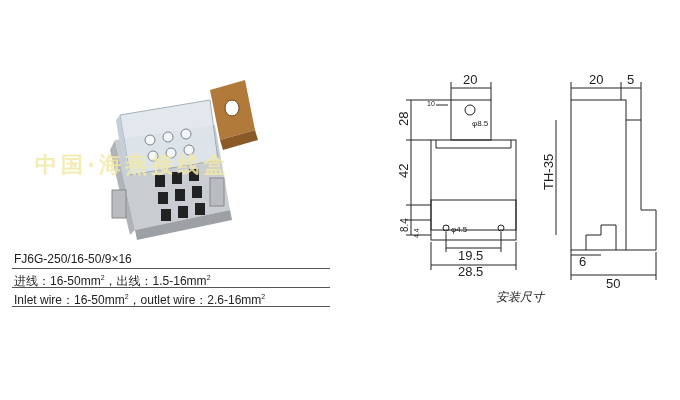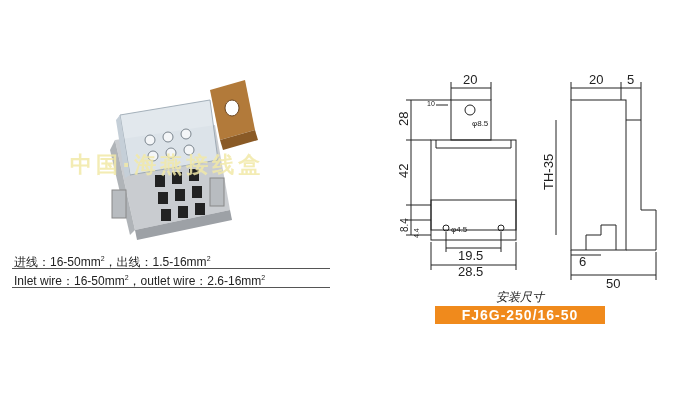--- a/index.html
+++ b/index.html
@@ -1,18 +1,18 @@
 <!DOCTYPE html>
 <html><head>
 <meta charset="utf-8">
 <style>
   html, body { margin: 0; padding: 0; background: #ffffff; }
   body { width: 680px; height: 400px; position: relative; overflow: hidden; font-family: "Liberation Sans", sans-serif; color: #222; }
   .photo { position: absolute; left: 40px; top: 70px; width: 280px; height: 170px; }
-  .watermark { position: absolute; left: 35px; top: 150px; font-family: "DejaVu Sans", sans-serif; font-size: 22px; font-weight: bold; color: #f2e9a8; letter-spacing: 4px; opacity: 0.85; margin-left: 35px; }
+  .watermark { position: absolute; left: 35px; top: 150px; font-family: "DejaVu Sans", sans-serif; font-size: 22px; font-weight: bold; color: #f2e9a8; letter-spacing: 4px; opacity: 0.85; }
   .spec { position: absolute; left: 12px; top: 250px; width: 318px; font-size: 12px; }
   .spec .row { height: 18px; line-height: 18px; border-bottom: 1px solid #555; padding-left: 2px; white-space: nowrap; }
   .spec sup { font-size: 7px; }
   .drawing { position: absolute; left: 386px; top: 60px; width: 310px; height: 230px; }
   .caption { position: absolute; left: 420px; top: 290px; width: 200px; text-align: center; }
   .caption .cn { font-size: 12px; line-height: 14px; font-style: italic; }
   .caption .en { font-size: 11px; line-height: 12px; color: #333; }
   .caption .model { margin: 2px auto 0; width: 170px; background: #f08a1c; color: #fff; font-weight: bold; font-size: 14px; line-height: 18px; letter-spacing: 1px; }
 </style>
 </head>
@@ -58,20 +58,21 @@
         <circle cx="113" cy="86" r="5"></circle>
           <circle cx="131" cy="83" r="5"></circle>
           <circle cx="149" cy="80" r="5"></circle>
       </g>
     </g>
   </svg>
 </div>
 <div class="watermark">中国·海燕接线盒</div>
 
 <div class="spec">
+  <div class="row">FJ6G-250/16-50/9×16</div>
   <div class="row"><span>进线：16-50mm</span><sup>2</sup><span>，出线：1.5-16mm</span><sup>2</sup></div>
   <div class="row"><span>Inlet wire：16-50mm</span><sup>2</sup><span>，outlet wire：2.6-16mm</span><sup>2</sup></div>
 </div>
 
 <div class="drawing">
   <svg width="310" height="230" viewBox="0 0 310 230" font-family="Liberation Sans, sans-serif" fill="none" stroke="#222" stroke-width="1">
 
     <g>
 
       <rect x="65" y="40" width="40" height="40"></rect>
@@ -136,14 +137,13 @@
       <text x="241" y="24" font-size="13">5</text>
       <text x="167" y="130" font-size="13" transform="rotate(-90 167 130)">TH-35</text>
       <text x="193" y="206" font-size="13">6</text>
       <text x="220" y="228" font-size="13">50</text>
     </g>
   </svg>
 </div>
 
 <div class="caption">
   <div class="cn">安装尺寸</div>
-  <div class="model">FJ6G-250/16-50</div>
 </div>
 
 </body></html>

